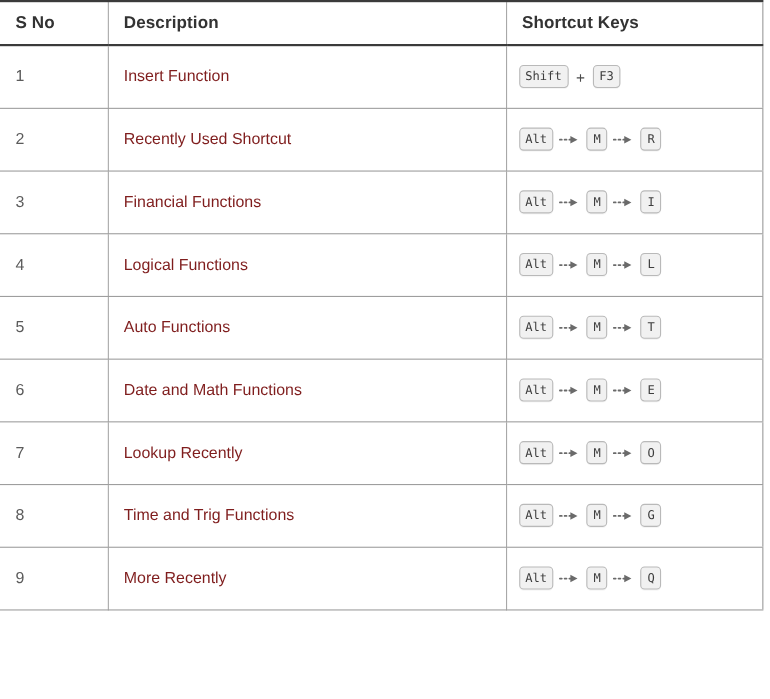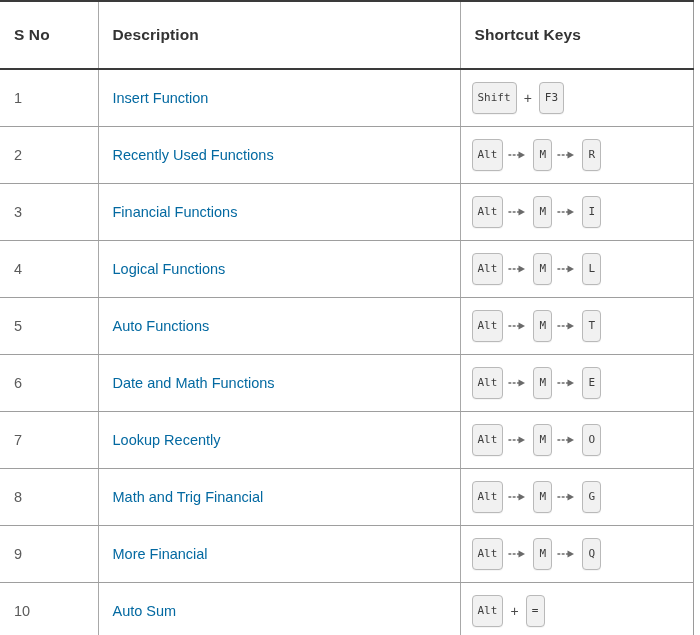--- a/index.html
+++ b/index.html
@@ -21,21 +21,21 @@
     table-layout: fixed;
     border-top: 2px solid #3a3a3a;
     border-right: 1px solid #9a9a9a;
   }
 
   .shortcut-table col.col-sno   { width: 98px; }
   .shortcut-table col.col-desc  { width: 362px; }
   .shortcut-table col.col-keys  { width: 233px; }
 
   thead th {
-    height: 68px;
+    height: 40px;
     box-sizing: border-box;
     padding: 0 0 0 14px;
     text-align: left;
     vertical-align: middle;
     font-family: "Liberation Sans", sans-serif;
     font-weight: bold;
     font-size: 15.5px;
     color: #333333;
     letter-spacing: 0.1px;
     border-bottom: 2px solid #3a3a3a;
@@ -52,41 +52,41 @@
     font-family: "Liberation Sans", sans-serif;
     font-size: 14.5px;
     color: #595959;
     border-bottom: 1px solid #9e9e9e;
     border-right: 1px solid #a8a8a8;
     background: #ffffff;
   }
   tbody td:last-child { border-right: none; }
 
   tbody td.cell-sno  { font-size: 14.5px; color: #5b5b5b; }
-  tbody td.cell-desc { font-size: 14.5px; color: #0369a1; }
+  tbody td.cell-desc { font-size: 14.5px; color: #7f1d1d; }
 
   tbody td.cell-keys {
     padding-left: 11px;
     white-space: nowrap;
   }
 
   .keyseq {
     display: flex;
     align-items: center;
     gap: 0;
     line-height: 1;
   }
 
   .kbd {
     display: inline-flex;
     align-items: center;
     justify-content: center;
     box-sizing: border-box;
     min-width: 19px;
-    height: 32px;
+    height: 21px;
     padding: 0 5px;
     background: #f1f1f1;
     border: 1px solid #b9b9b9;
     border-radius: 4px;
     font-family: "DejaVu Sans Mono", monospace;
     font-size: 11px;
     color: #3d3d3d;
     box-shadow: 0 1px 0 rgba(0,0,0,0.04);
   }
 
@@ -129,21 +129,21 @@
         <td class="cell-keys">
           <div class="keyseq">
             <span class="kbd">Shift</span>
             <span class="sep-plus">+</span>
             <span class="kbd">F3</span>
           </div>
         </td>
       </tr>
       <tr>
         <td class="cell-sno">2</td>
-        <td class="cell-desc">Recently Used Functions</td>
+        <td class="cell-desc">Recently Used Shortcut</td>
         <td class="cell-keys">
           <div class="keyseq">
             <span class="kbd">Alt</span>
             <span class="sep-arrow" title="⇢">
               <svg width="20" height="10" viewBox="0 0 20 10" aria-hidden="true">
                 <line x1="1" y1="5" x2="11" y2="5" stroke="#6a6a6a" stroke-width="1.6" stroke-linecap="round" stroke-dasharray="1.7 2.6"></line>
                 <path d="M10.5 1.6 L17 5 L10.5 8.4 Z" fill="#6a6a6a"></path>
               </svg>
             </span>
             <span class="kbd">M</span>
@@ -267,21 +267,21 @@
                 <line x1="1" y1="5" x2="11" y2="5" stroke="#6a6a6a" stroke-width="1.6" stroke-linecap="round" stroke-dasharray="1.7 2.6"></line>
                 <path d="M10.5 1.6 L17 5 L10.5 8.4 Z" fill="#6a6a6a"></path>
               </svg>
             </span>
             <span class="kbd">O</span>
           </div>
         </td>
       </tr>
       <tr>
         <td class="cell-sno">8</td>
-        <td class="cell-desc">Math and Trig Financial</td>
+        <td class="cell-desc">Time and Trig Functions</td>
         <td class="cell-keys">
           <div class="keyseq">
             <span class="kbd">Alt</span>
             <span class="sep-arrow" title="⇢">
               <svg width="20" height="10" viewBox="0 0 20 10" aria-hidden="true">
                 <line x1="1" y1="5" x2="11" y2="5" stroke="#6a6a6a" stroke-width="1.6" stroke-linecap="round" stroke-dasharray="1.7 2.6"></line>
                 <path d="M10.5 1.6 L17 5 L10.5 8.4 Z" fill="#6a6a6a"></path>
               </svg>
             </span>
             <span class="kbd">M</span>
@@ -290,46 +290,35 @@
                 <line x1="1" y1="5" x2="11" y2="5" stroke="#6a6a6a" stroke-width="1.6" stroke-linecap="round" stroke-dasharray="1.7 2.6"></line>
                 <path d="M10.5 1.6 L17 5 L10.5 8.4 Z" fill="#6a6a6a"></path>
               </svg>
             </span>
             <span class="kbd">G</span>
           </div>
         </td>
       </tr>
       <tr>
         <td class="cell-sno">9</td>
-        <td class="cell-desc">More Financial</td>
+        <td class="cell-desc">More Recently</td>
         <td class="cell-keys">
           <div class="keyseq">
             <span class="kbd">Alt</span>
             <span class="sep-arrow" title="⇢">
               <svg width="20" height="10" viewBox="0 0 20 10" aria-hidden="true">
                 <line x1="1" y1="5" x2="11" y2="5" stroke="#6a6a6a" stroke-width="1.6" stroke-linecap="round" stroke-dasharray="1.7 2.6"></line>
                 <path d="M10.5 1.6 L17 5 L10.5 8.4 Z" fill="#6a6a6a"></path>
               </svg>
             </span>
             <span class="kbd">M</span>
             <span class="sep-arrow" title="⇢">
               <svg width="20" height="10" viewBox="0 0 20 10" aria-hidden="true">
                 <line x1="1" y1="5" x2="11" y2="5" stroke="#6a6a6a" stroke-width="1.6" stroke-linecap="round" stroke-dasharray="1.7 2.6"></line>
                 <path d="M10.5 1.6 L17 5 L10.5 8.4 Z" fill="#6a6a6a"></path>
               </svg>
             </span>
             <span class="kbd">Q</span>
-          </div>
-        </td>
-      </tr>
-      <tr>
-        <td class="cell-sno">10</td>
-        <td class="cell-desc">Auto Sum</td>
-        <td class="cell-keys">
-          <div class="keyseq">
-            <span class="kbd">Alt</span>
-            <span class="sep-plus">+</span>
-            <span class="kbd">=</span>
           </div>
         </td>
       </tr>
     </tbody>
 </table>
 
 </body></html>

